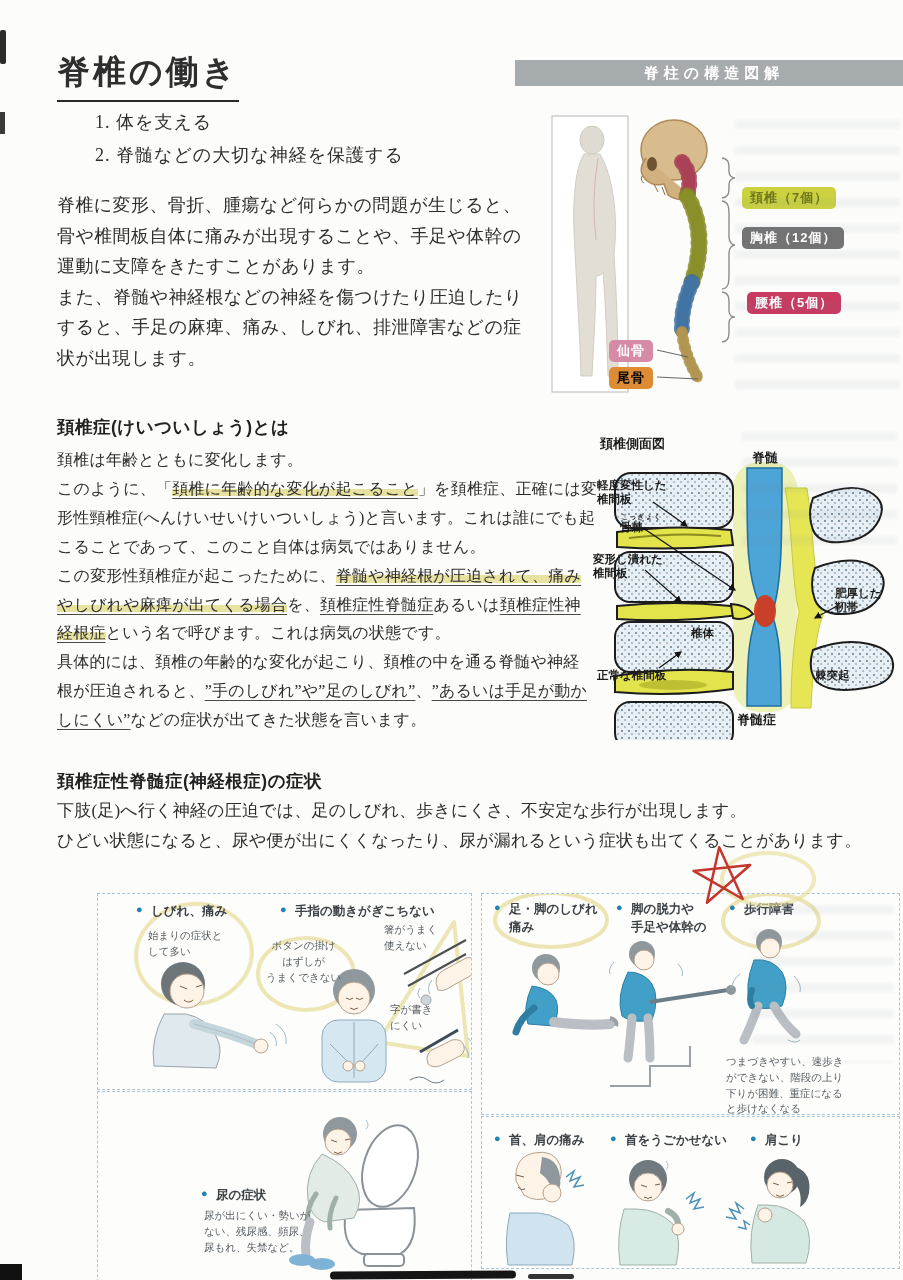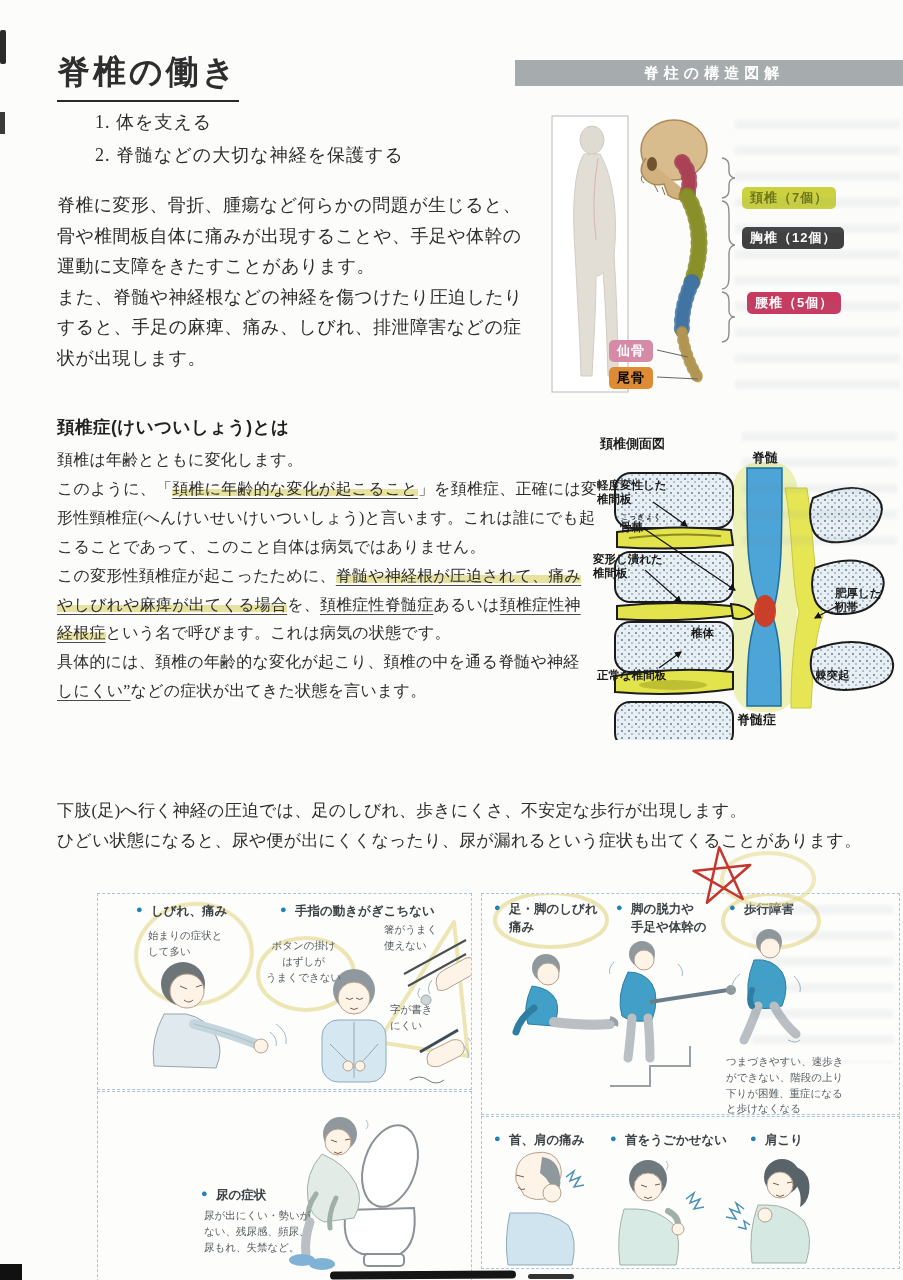--- a/index.html
+++ b/index.html
@@ -107,36 +107,37 @@
         <path d="M208,143 C215,144 215,150 215,158 L215,179 C215,185 219,187 221,187 C219,187 215,189 215,195 L215,216 C215,224 215,230 208,231"></path>
         <path d="M208,234 C215,235 215,240 215,246 L215,253 C215,258 219,259 221,259 C219,259 215,260 215,265 L215,272 C215,278 215,283 208,284"></path>
       </g>
 
       <g stroke="#666" stroke-width="1">
         <line x1="143" y1="292" x2="174" y2="299"></line>
         <line x1="143" y1="319" x2="184" y2="321"></line>
       </g>
     </svg>
     <div class="badge" id="badge0" style="background: rgb(204, 210, 63); color: rgb(112, 118, 26);">頚椎（7個）</div>
-    <div class="badge" id="badge1" style="background: #404040; color: rgb(255, 255, 255);">胸椎（12個）</div>
+    <div class="badge" id="badge1" style="background: #737373; color: rgb(255, 255, 255);">胸椎（12個）</div>
     <div class="badge" id="badge2" style="background: rgb(201, 58, 96); color: rgb(255, 255, 255);">腰椎（5個）</div>
     <div class="badge" id="badge3" style="background: rgb(213, 139, 166); color: rgb(255, 255, 255);">仙骨</div>
     <div class="badge" id="badge4" style="background: rgb(221, 140, 51); color: #000000;">尾骨</div>
   </div>
 
   <div class="sec-h" id="sec2h">頚椎症(けいついしょう)とは</div>
   <div class="keitsui">
       <div class="tl"><span>頚椎は年齢とともに変化します。</span></div>
       <div class="tl"><span>このように、「</span><span class="u hl">頚椎に年齢的な変化が起こること</span><span>」を頚椎症、正確には変</span></div>
       <div class="tl"><span>形性頸椎症(へんけいせいけいついしょう)と言います。これは誰にでも起</span></div>
       <div class="tl"><span>こることであって、このこと自体は病気ではありません。</span></div>
       <div class="tl"><span>この変形性頚椎症が起こったために、</span><span class="u hl">脊髄や神経根が圧迫されて、痛み</span></div>
       <div class="tl"><span class="u hl">やしびれや麻痺が出てくる場合</span><span>を、</span><span class="u">頚椎症性脊髄症</span><span>あるいは</span><span class="u">頚椎症性神</span></div>
       <div class="tl"><span class="u hl">経根症</span><span>という名で呼びます。これは病気の状態です。</span></div>
       <div class="tl"><span>具体的には、頚椎の年齢的な変化が起こり、頚椎の中を通る脊髄や神経</span></div>
+      <div class="tl"><span>根が圧迫されると、</span><span class="u">”手のしびれ”や”足のしびれ”</span><span>、</span><span class="u">”あるいは手足が動か</span></div>
       <div class="tl"><span class="u">しにくい”</span><span>などの症状が出てきた状態を言います。</span></div>
     </div>
 
   <div class="fig-neck">
     <svg width="315" height="312" viewBox="0 0 315 312">
       <defs>
         <pattern id="bone" width="7" height="7" patternUnits="userSpaceOnUse">
           <rect width="7" height="7" fill="#e7eff4"></rect>
           <circle cx="2" cy="2" r="0.9" fill="#54707e"></circle>
           <circle cx="5" cy="5" r="0.7" fill="#54707e"></circle>
@@ -194,20 +195,21 @@
     <div class="nl" style="left:8px;top:124px;">変形し潰れた
 椎間板</div>
     <div class="nl" style="left:106px;top:198px;">椎体</div>
     <div class="nl" style="left:12px;top:240px;">正常な椎間板</div>
     <div class="nl" style="left:250px;top:158px;">肥厚した
 靭帯</div>
     <div class="nl" style="left:230px;top:240px;">棘突起</div>
     <div class="nl nt" style="left:152px;top:284px;">脊髄症</div>
   </div>
 
+  <div class="sec-h" id="sec3h">頚椎症性脊髄症(神経根症)の症状</div>
   <div class="symptoms">
       <div class="tl"><span>下肢(足)へ行く神経の圧迫では、足のしびれ、歩きにくさ、不安定な歩行が出現します。</span></div>
       <div class="tl"><span>ひどい状態になると、尿や便が出にくくなったり、尿が漏れるという症状も出てくることがあります。</span></div>
     </div>
 
   <div class="panel" id="panel-hand">
     <svg width="373" height="195" viewBox="0 0 373 195">
 
       <g fill="none" stroke="#e6dc96" stroke-width="4" opacity="0.7" stroke-linejoin="round">
         <ellipse cx="96" cy="60" rx="58" ry="50" transform="rotate(-8 96 60)"></ellipse>

